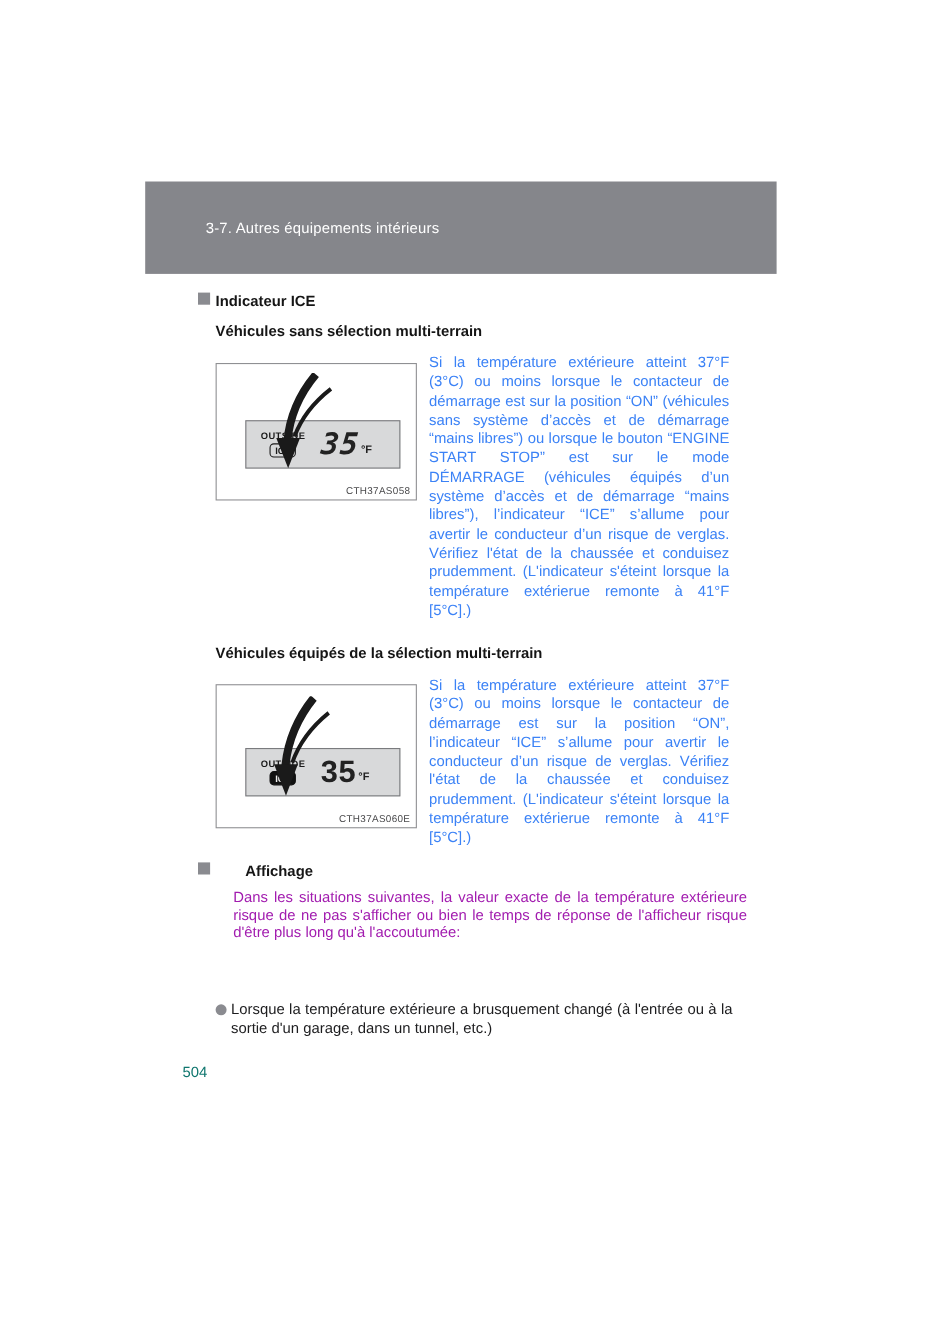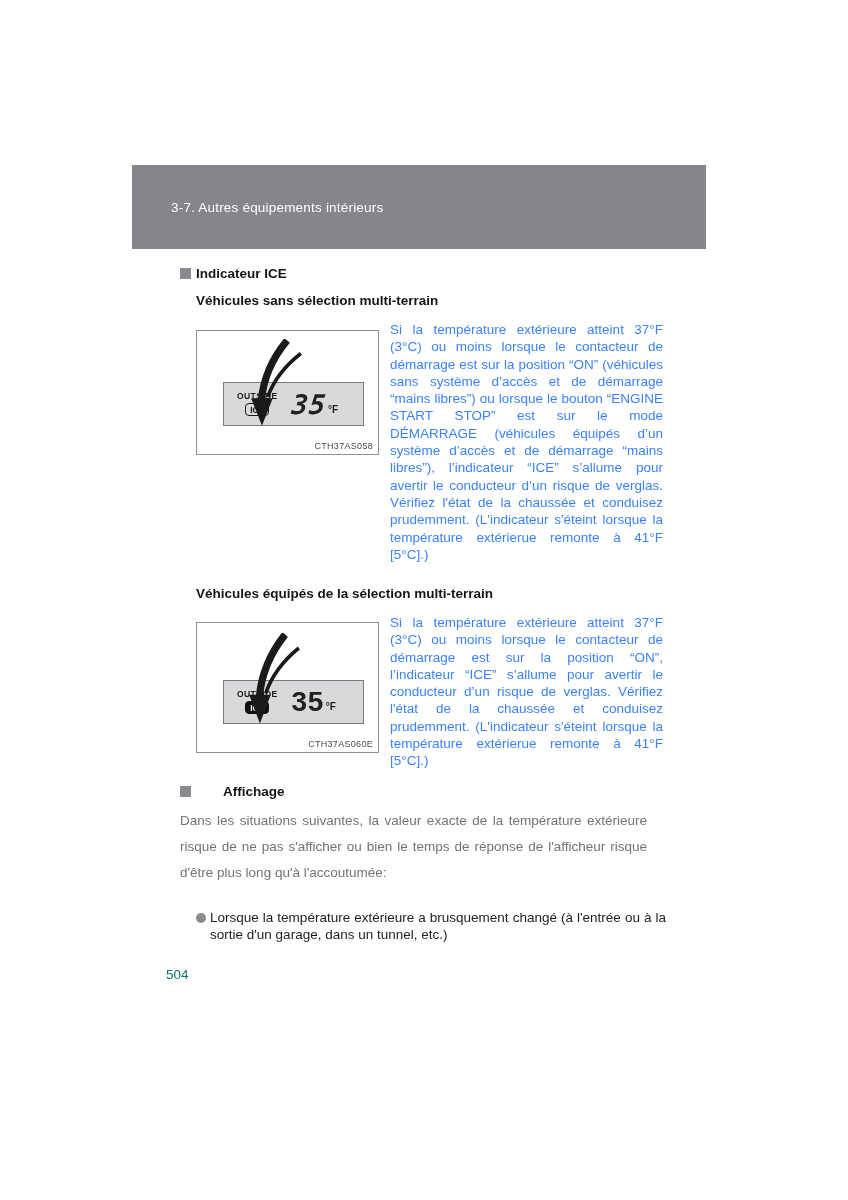--- a/index.html
+++ b/index.html
@@ -15,27 +15,27 @@
 
   
   .header-bar {
     position: absolute; left: 132px; top: 165px;
     width: 574px; height: 84px;
     background: #85868b;
     display: flex; align-items: center;
   }
   .header-bar .title {
     color: #ffffff; font-size: 13.5px; letter-spacing: 0.2px;
-    padding-left: 39px;
+    padding-left: 55px;
   }
 
   
   .section-head {
     position: absolute; left: 180px;
-    display: flex; align-items: center; gap: 5px;
+    display: flex; align-items: flex-start; gap: 5px;
     font-weight: bold; font-size: 13.5px; color: #151515;
   }
   .square-bullet {
     width: 11px; height: 11px; background: #8a8b90; display: inline-block;
     flex: 0 0 auto;
   }
   .sub-head {
     position: absolute; left: 196px;
     font-weight: bold; font-size: 13.5px; color: #151515;
   }
@@ -90,23 +90,23 @@
 
   
   .body-col {
     position: absolute; left: 390px; width: 273px;
     font-size: 13.5px; line-height: 17.3px; text-align: justify;
     color: #3b82f6;
   }
   .para1 { top: 321px; }
   .para2 { top: 614px; }
   .wide-para {
-    position: absolute; left: 180px; width: 467px;
-    font-size: 13.5px; line-height: 26px; text-align: justify;
-    color: #737373;
+    position: absolute; left: 212px; width: 467px;
+    font-size: 13.5px; line-height: 16px; text-align: justify;
+    color: #a21caf;
   }
   .bullet-item {
     position: absolute; left: 196px; width: 470px;
     display: flex; align-items: flex-start;
     font-size: 13.5px; line-height: 17.3px; color: #1d1d1f;
   }
   .circle-bullet {
     flex: 0 0 auto; width: 10px; height: 10px; border-radius: 50%;
     background: #8a8b90; margin-top: 4px; margin-right: 4px;
   }

